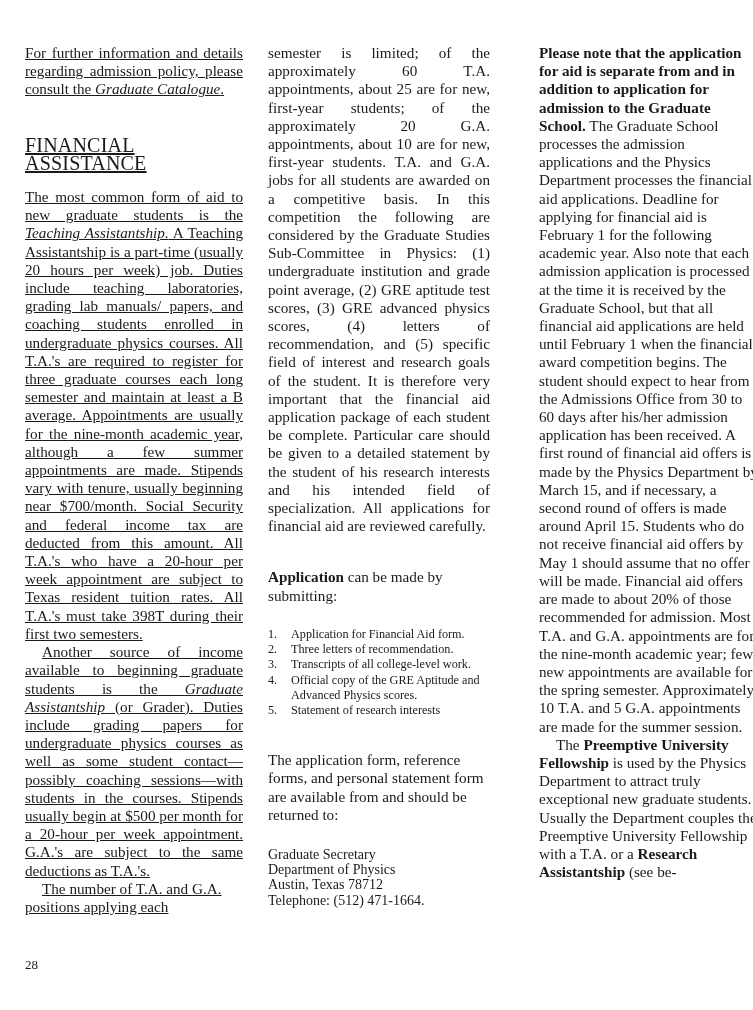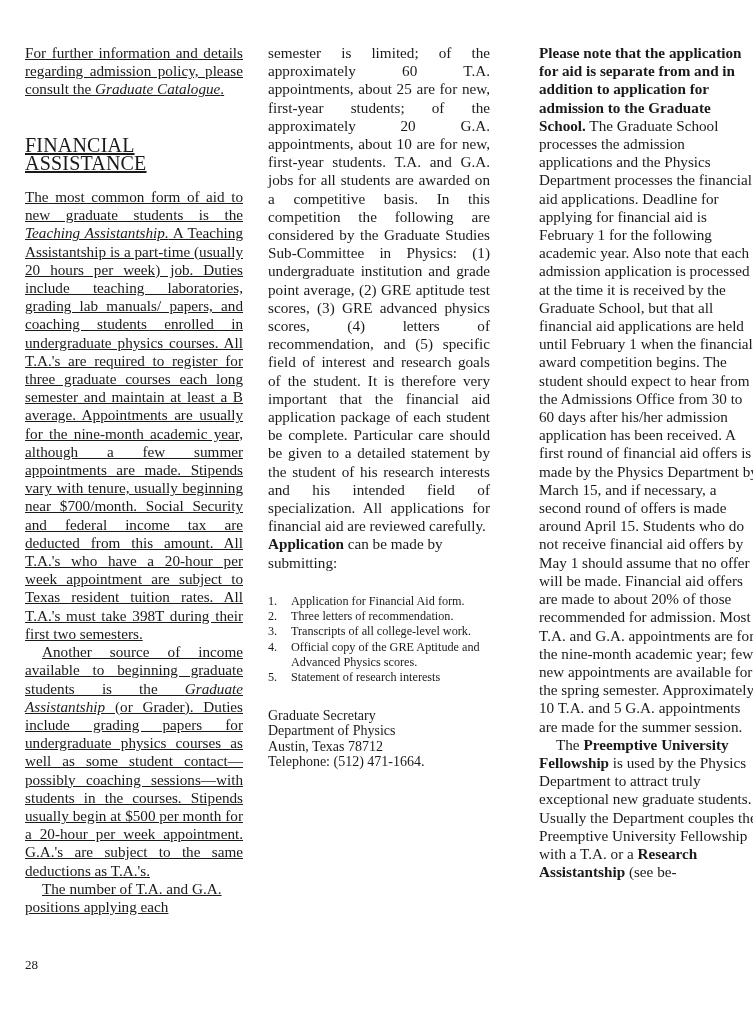--- a/index.html
+++ b/index.html
@@ -13,21 +13,21 @@
   .col-2 { left: 268px; width: 222px; }
   .col-3 { left: 539px; width: 222px; }
   p { margin: 0; }
   .indent { text-indent: 17px; }
   em { font-style: italic; }
   b { font-weight: bold; }
   .heading { margin-top: 37px; margin-bottom: 16px; font-size: 20px; letter-spacing: 0.2px; }
   ol.list { margin: 22px 0 0 0; padding: 0; list-style: none; font-size: 12.2px; line-height: 15.2px; }
   ol.list li { position: relative; padding-left: 23px; }
   ol.list li .num { position: absolute; left: 0; }
-  .para2 { }
+  .para2 { margin-top: 33px; }
   .address { margin-top: 23px; font-size: 14px; line-height: 15.2px; }
   .page-number { position: absolute; left: 25px; top: 957px; font-size: 13px; }
 </style>
 </head>
 <body>
 
 <div class="col col-1">
   <p style="text-align:justify"><span>For further information and details regarding admission policy, please consult the </span><em>Graduate Catalogue</em><span>.</span></p>
 
   <p class="heading">FINANCIAL ASSISTANCE</p>
@@ -45,20 +45,21 @@
   <p class="para2"><b>Application</b><span> can be made by submitting:</span></p>
 
   <ol class="list">
     <li><span class="num">1.</span><span>Application for Financial Aid form.</span></li>
     <li><span class="num">2.</span><span>Three letters of recommendation.</span></li>
     <li><span class="num">3.</span><span>Transcripts of all college-level work.</span></li>
     <li><span class="num">4.</span><span>Official copy of the GRE Aptitude and Advanced Physics scores.</span></li>
     <li><span class="num">5.</span><span>Statement of research interests</span></li>
   </ol>
 
+  <p class="para2">The application form, reference forms, and personal statement form are available from and should be returned to:</p>
 
   <div class="address">
     <div>Graduate Secretary</div>
     <div>Department of Physics</div>
     <div>Austin, Texas 78712</div>
     <div>Telephone: (512) 471-1664.</div>
   </div>
 </div>
 
 <div class="col col-3">

